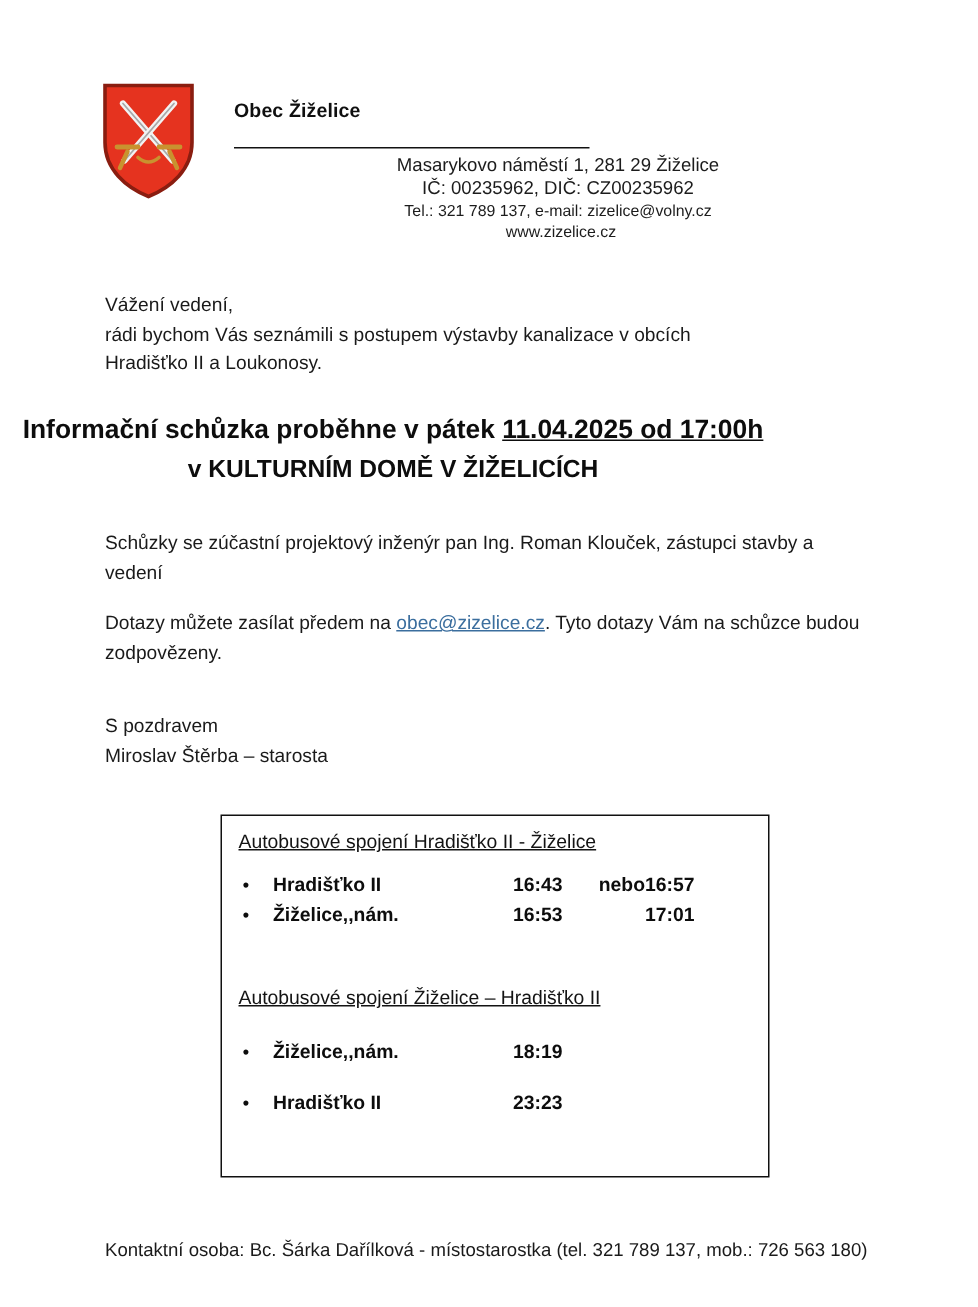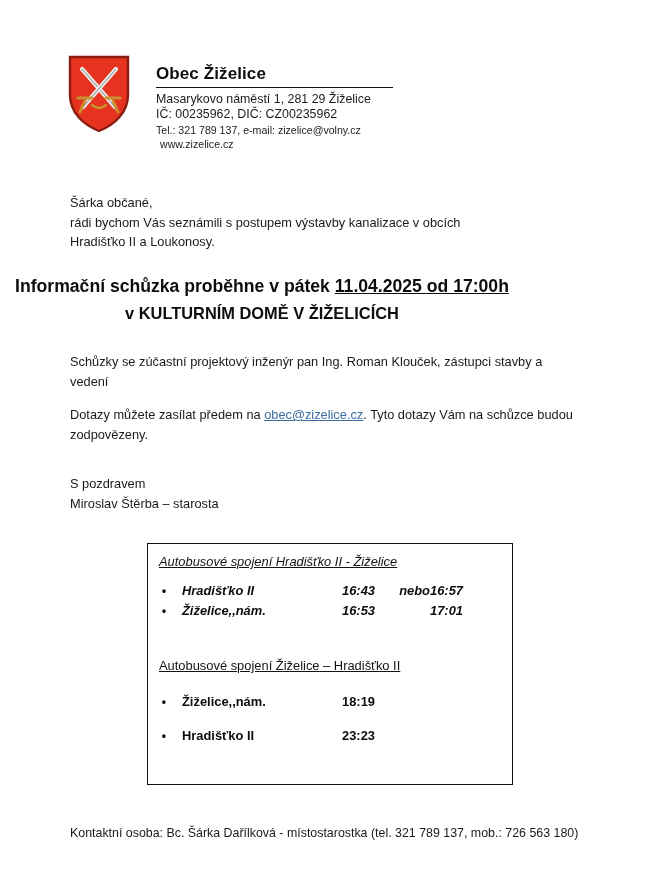--- a/index.html
+++ b/index.html
@@ -38,36 +38,37 @@
     flex: 0 0 62px;
     margin-right: 26px;
   }
   .crest svg { display: block; width: 62px; height: 78px; }
 
   .org-block {
     padding-top: 10px;
     flex: 1 1 auto;
   }
   .org-name {
-    font-size: 17px;
+    font-size: 13px;
     font-weight: bold;
     letter-spacing: 0.1px;
     color: #0f0f0f;
-    padding-bottom: 5px;
+    padding-bottom: 16px;
     display: block;
     width: 237px;
     border-bottom: 1.4px solid #111111;
     margin-bottom: 4px;
     line-height: 17px;
   }
   .org-line {
     font-size: 12.4px;
     line-height: 15.4px;
     color: #1c1c1c;
     display: block;
+    text-align: center;
   }
   .org-line.small {
     font-size: 10.6px;
     line-height: 14.6px;
   }
   .org-line.web {
     font-size: 10.6px;
     line-height: 15.6px;
     padding-left: 4px;
   }
@@ -119,21 +120,21 @@
     position: absolute;
     left: 147px;
     top: 543px;
     width: 366px;
     height: 242px;
     border: 1.4px solid #101010;
     box-sizing: border-box;
     background: #ffffff;
   }
   .sched-section { position: absolute; left: 0; width: 100%; }
-  #sched-section-0 { top: 8px; font-style: italic; }
+  #sched-section-0 { top: 8px; }
   #sched-section-1 { top: 112px; }
 
   .sched-title {
     font-size: 12.9px;
     line-height: 18px;
     color: #131313;
     text-decoration: underline;
     display: inline-block;
     margin-left: 11px;
   }
@@ -209,21 +210,21 @@
     <div class="org-block">
       <span class="org-name">Obec Žiželice</span>
       <span class="org-line">Masarykovo náměstí 1, 281 29 Žiželice</span>
       <span class="org-line">IČ: 00235962, DIČ: CZ00235962</span>
       <span class="org-line small">Tel.: 321 789 137, e-mail: zizelice@volny.cz</span>
       <span class="org-line web">www.zizelice.cz</span>
     </div>
   </div>
 
   <div class="para" id="intro-para">
-    <span>Šárka občané,</span>
+    <span>Vážení vedení,</span>
     <span>rádi bychom Vás seznámili s postupem výstavby kanalizace v obcích</span>
     <span>Hradišťko II a Loukonosy.</span>
   </div>
 
   <div class="headline" id="headline-line1">
     <span>Informační schůzka proběhne v pátek </span><span class="u">11.04.2025 od 17:00h</span>
   </div>
   <div class="headline" id="headline-line2">v KULTURNÍM DOMĚ V ŽIŽELICÍCH</div>
 
   <div class="para" id="engineer-para">

